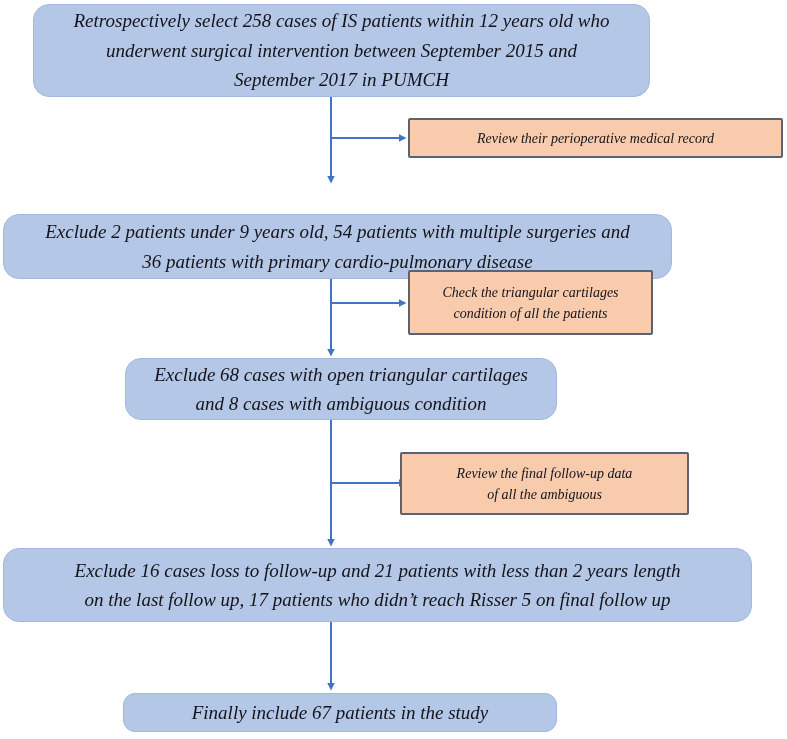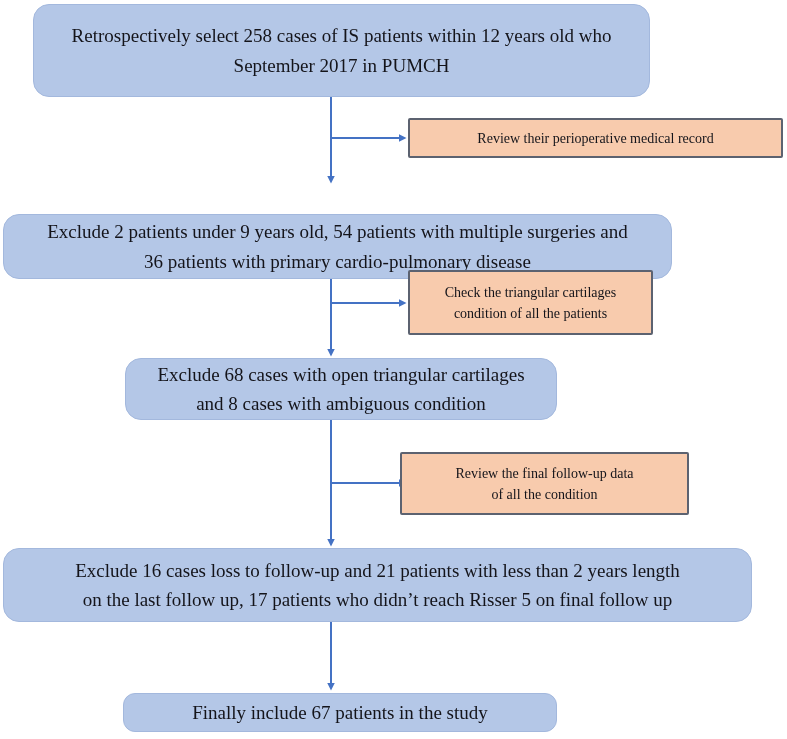--- a/index.html
+++ b/index.html
@@ -4,20 +4,21 @@
 <style>
   html, body { margin: 0; padding: 0; background: #ffffff; }
   #stage {
     position: relative;
     width: 787px;
     height: 739px;
     background: #ffffff;
     font-family: "Liberation Serif", "DejaVu Serif", serif;
     color: #14141a;
     overflow: hidden;
+    font-style: italic;
   }
   .box {
     position: absolute;
     display: flex;
     flex-direction: column;
     justify-content: center;
     text-align: center;
     box-sizing: border-box;
     font-size: 19px;
     line-height: 1.55;
@@ -70,20 +71,21 @@
       <line x1="331" y1="250" x2="331" y2="350" marker-end="url(#ah)"></line>
       <line x1="331" y1="303" x2="400" y2="303" marker-end="url(#ah)"></line>
       <line x1="331" y1="420" x2="331" y2="540" marker-end="url(#ah)"></line>
       <line x1="331" y1="483" x2="400" y2="483" marker-end="url(#ah)"></line>
       <line x1="331" y1="622" x2="331" y2="684" marker-end="url(#ah)"></line>
     </g>
   </svg>
 
   <div id="pbox-1" class="box pbox">
     <span class="line">Retrospectively select 258 cases of IS patients within 12 years old who</span>
+    <span class="line">underwent surgical intervention between September 2015 and</span>
     <span class="line">September 2017 in PUMCH</span>
   </div>
 
   <div id="abox-1" class="box abox">
     <span class="line">Review their perioperative medical record</span>
   </div>
 
   <div id="pbox-2" class="box pbox">
     <span class="line">Exclude 2 patients under 9 years old, 54 patients with multiple surgeries and</span>
     <span class="line">36 patients with primary cardio-pulmonary disease</span>
@@ -94,21 +96,21 @@
     <span class="line">condition of all the patients</span>
   </div>
 
   <div id="pbox-3" class="box pbox">
     <span class="line">Exclude 68 cases with open triangular cartilages</span>
     <span class="line">and 8 cases with ambiguous condition</span>
   </div>
 
   <div id="abox-3" class="box abox">
     <span class="line">Review the final follow-up data</span>
-    <span class="line">of all the condition</span>
+    <span class="line">of all the ambiguous</span>
   </div>
 
   <div id="pbox-4" class="box pbox">
     <span class="line">Exclude 16 cases loss to follow-up and 21 patients with less than 2 years length</span>
     <span class="line">on the last follow up, 17 patients who didn’t reach Risser 5 on final follow up</span>
   </div>
 
   <div id="pbox-5" class="box pbox">
     <span class="line">Finally include 67 patients in the study</span>
   </div>

